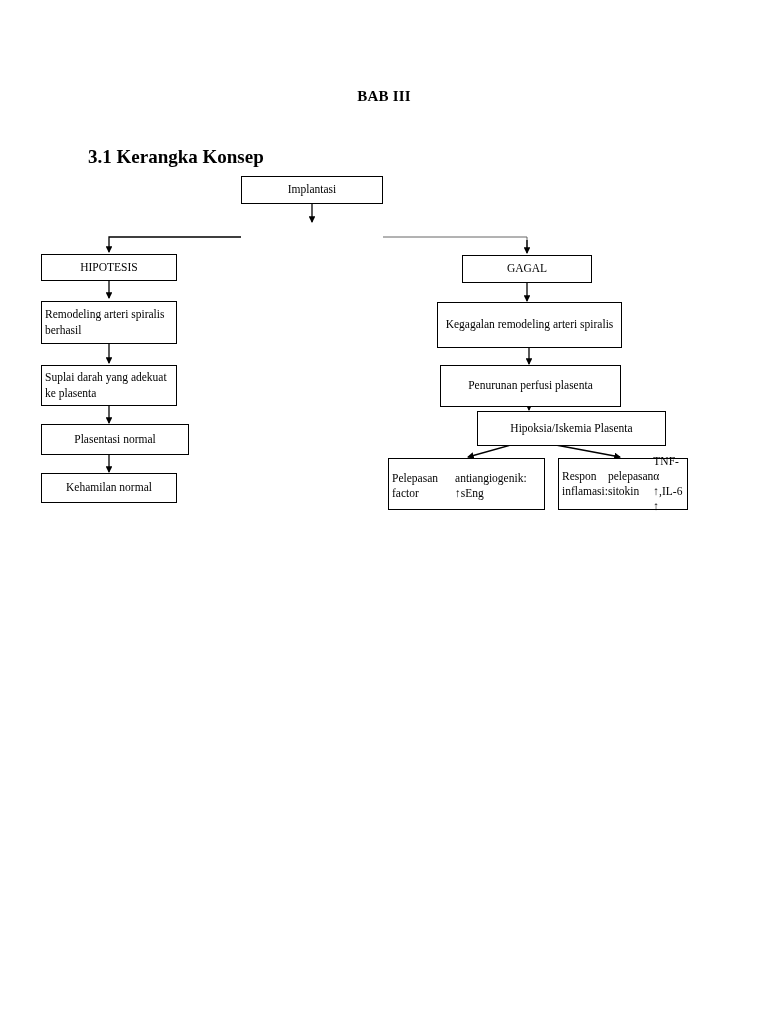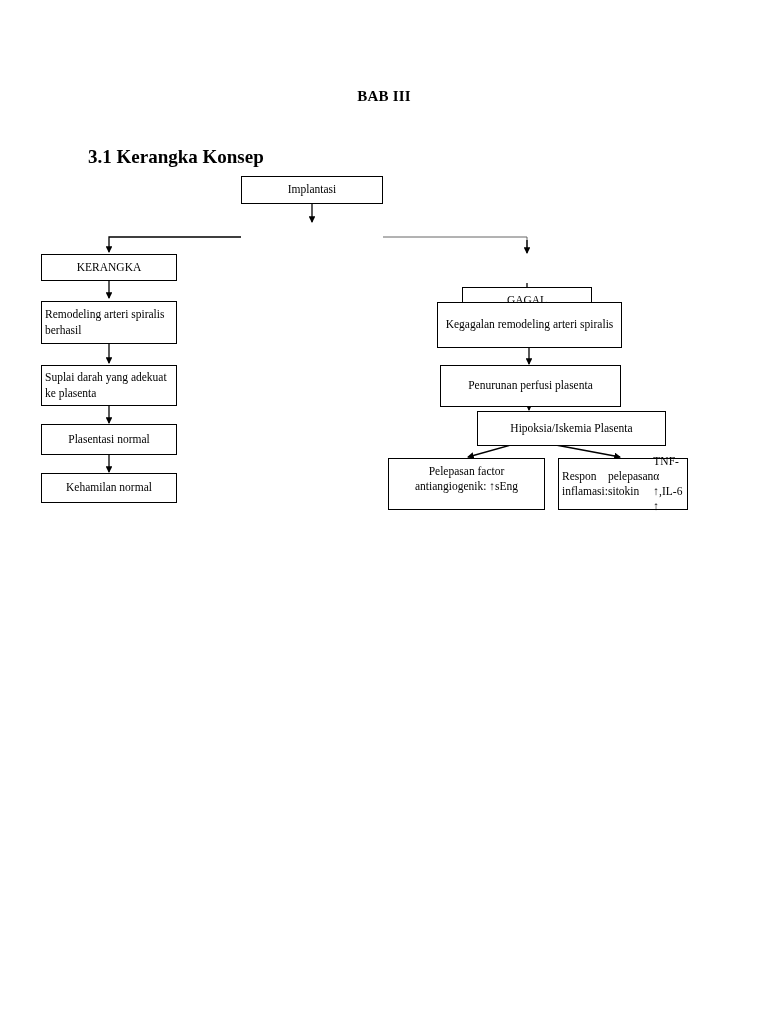--- a/index.html
+++ b/index.html
@@ -99,56 +99,56 @@
     <line x1="529" y1="440" x2="468" y2="457" stroke="#000000" stroke-width="1.3" marker-end="url(#arrow)"></line>
     <line x1="529" y1="440" x2="620" y2="457" stroke="#000000" stroke-width="1.3" marker-end="url(#arrow)"></line>
   </svg>
 
   <div class="node" style="left:241px; top:176px; width:142px; height:28px;">
     <span>Implantasi</span>
   </div>
 
 
   <div class="node" style="left:41px; top:254px; width:136px; height:27px;">
-    <span>KERANGKA</span>
+    <span>HIPOTESIS</span>
   </div>
 
-  <div class="node" style="left:462px; top:255px; width:130px; height:28px;margin-top:32px;">
+  <div class="node" style="left:462px; top:255px; width:130px; height:28px;">
     <span>GAGAL</span>
   </div>
 
   <div class="node" style="left:437px; top:302px; width:185px; height:46px;">
     <span>Kegagalan remodeling arteri spiralis</span>
   </div>
 
   <div class="node" style="left:41px; top:301px; width:136px; height:43px;">
     <span>Remodeling arteri spiralis berhasil</span>
   </div>
 
   <div class="node" style="left:41px; top:365px; width:136px; height:41px;">
     <span>Suplai darah yang adekuat ke plasenta</span>
   </div>
 
   <div class="node" style="left:440px; top:365px; width:181px; height:42px;">
     <span>Penurunan perfusi plasenta</span>
   </div>
 
-  <div class="node" style="left:41px; top:424px; width:136px; height:31px;">
+  <div class="node" style="left:41px; top:424px; width:148px; height:31px;">
     <span>Plasentasi normal</span>
   </div>
 
   <div class="node" style="left:437px; top:411px; width:189px; height:35px;margin-left:40px;">
     <span>Hipoksia/Iskemia Plasenta</span>
   </div>
 
   <div class="node" style="left:41px; top:473px; width:136px; height:30px;">
     <span>Kehamilan normal</span>
   </div>
 
-  <div class="node" style="left:388px; top:458px; width:157px; height:52px; flex-direction:column; justify-content:flex-start; padding-top:5px;">
+  <div class="node" style="left:388px; top:458px; width:157px; height:52px; flex-direction:row; justify-content:flex-start; padding-top:5px;">
     <span>Pelepasan factor</span>
     <span>antiangiogenik: ↑sEng</span>
   </div>
 
   <div class="node" style="left:558px; top:458px; width:130px; height:52px; flex-direction:row; justify-content:center;">
     <span>Respon inflamasi:</span>
     <span>pelepasan sitokin</span>
     <span>TNF-α ↑,IL-6 ↑</span>
   </div>
 

